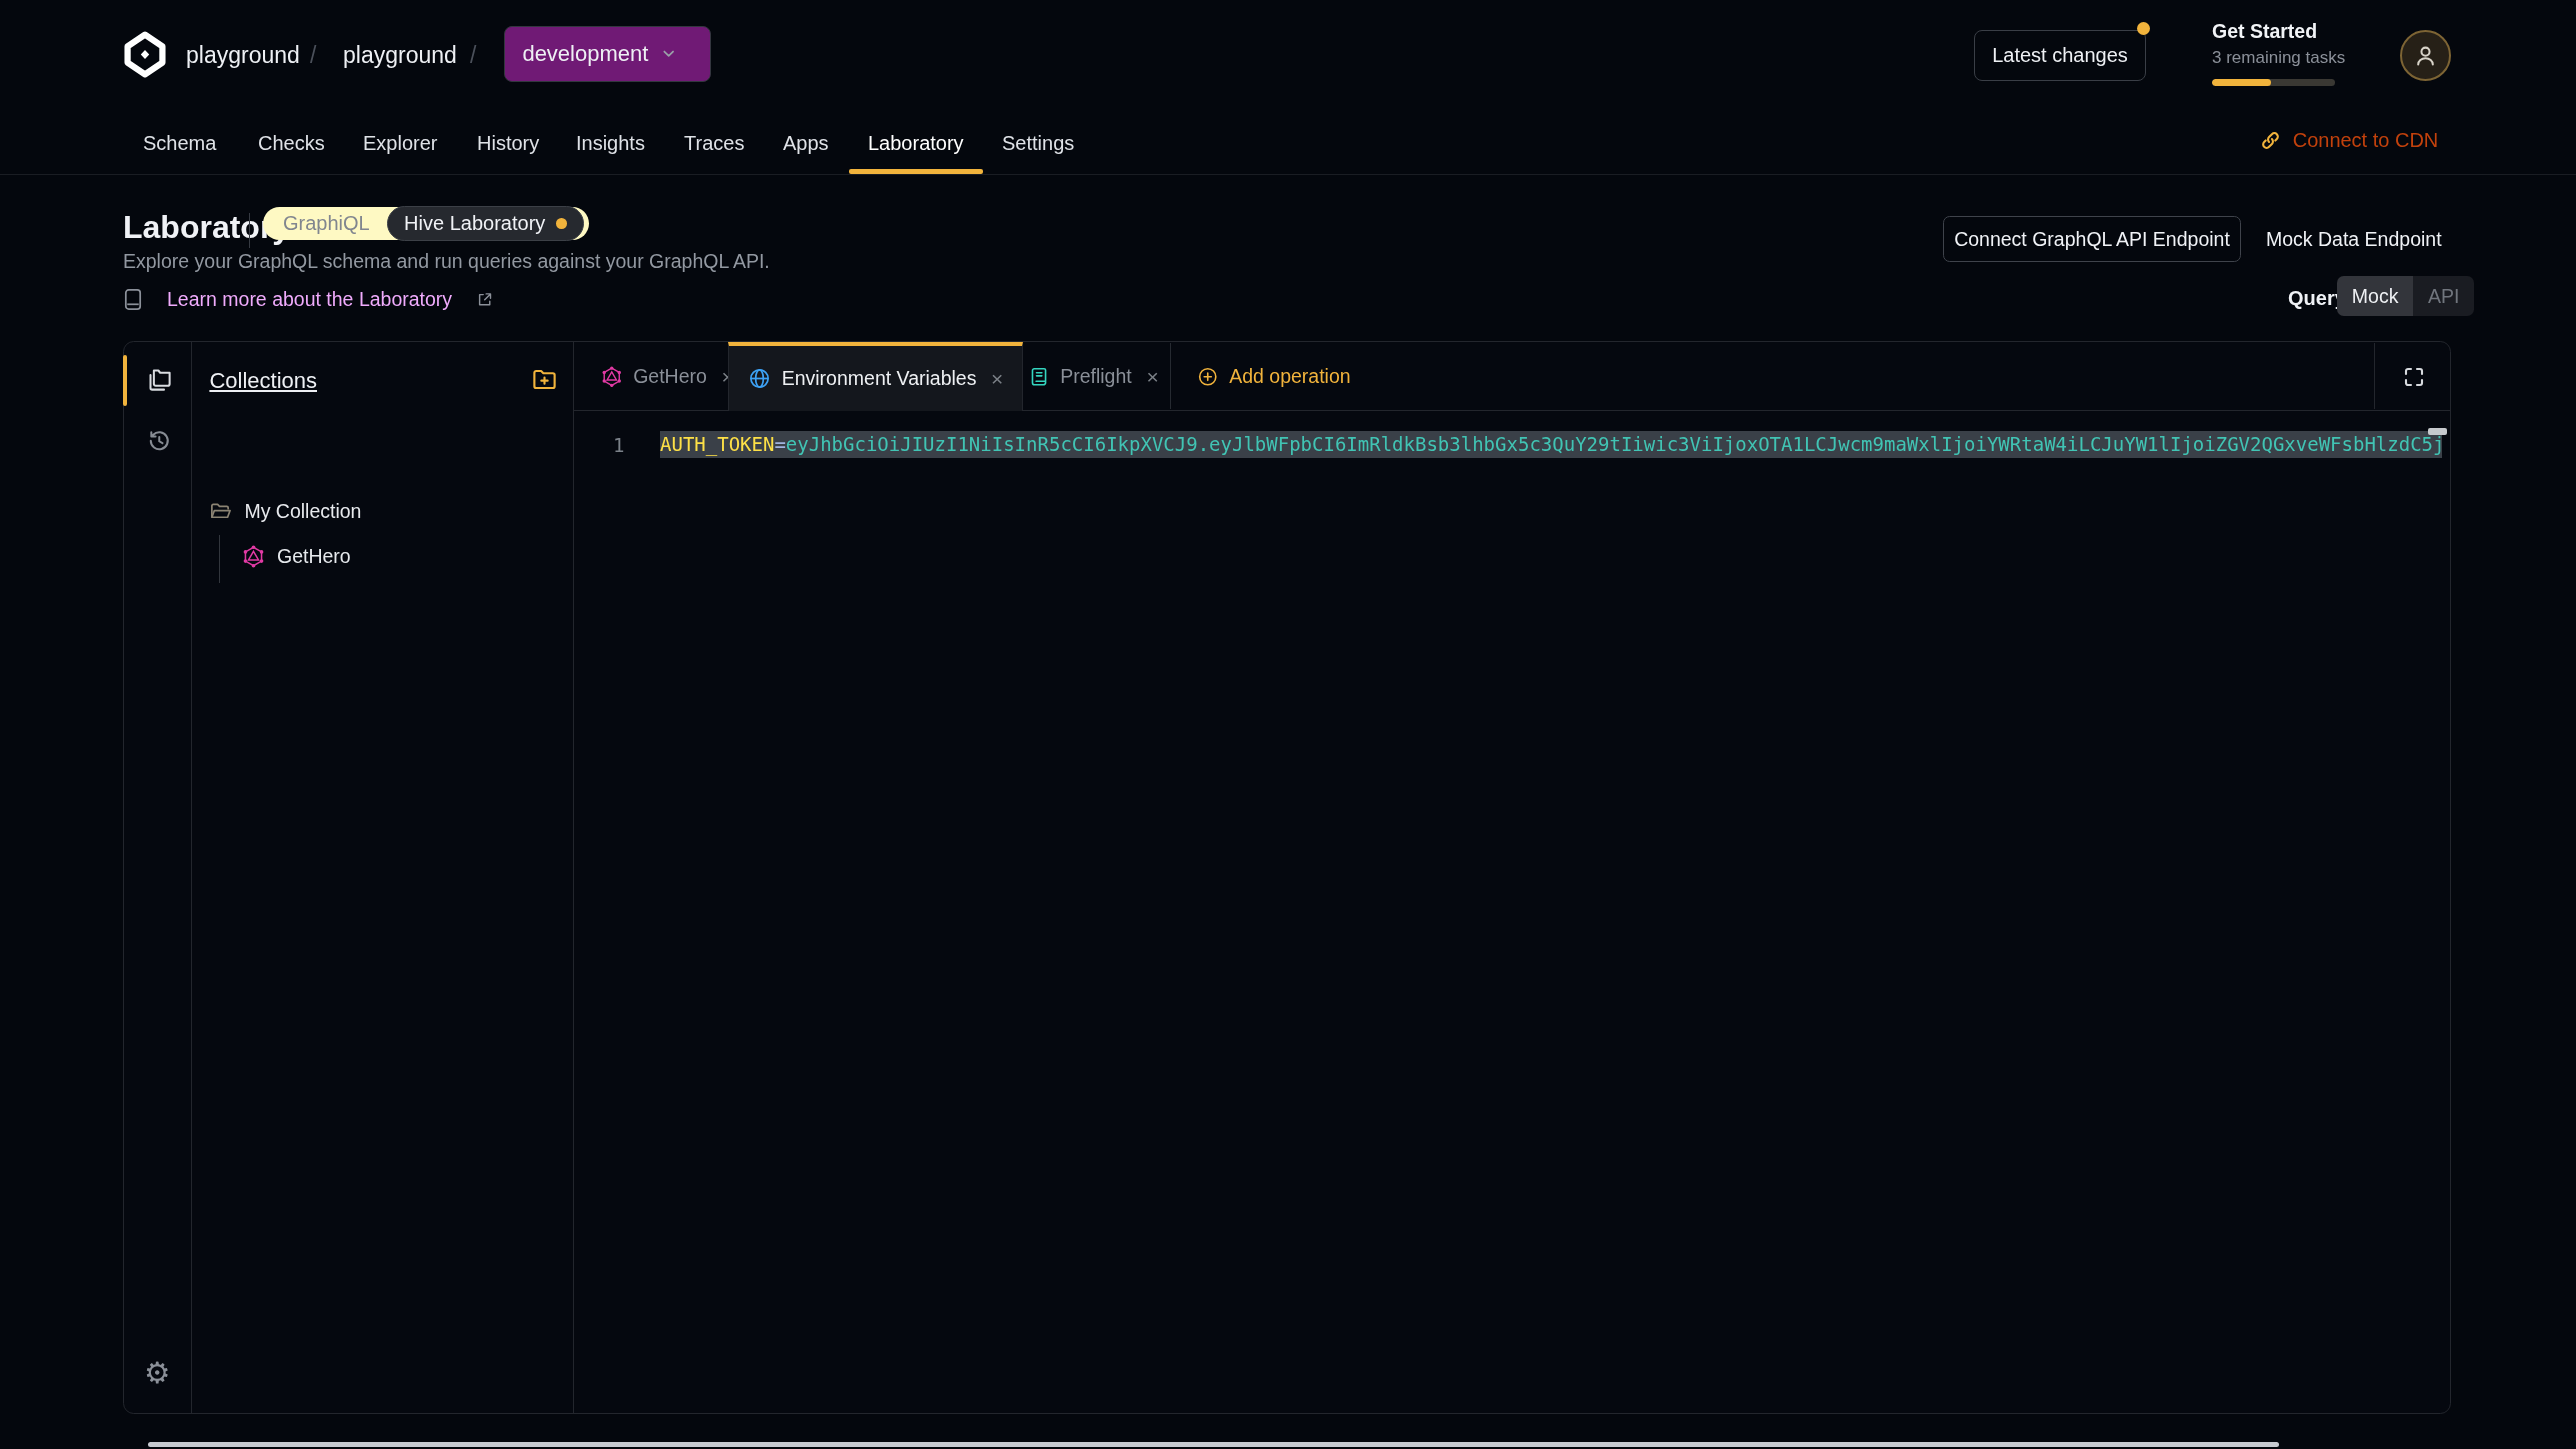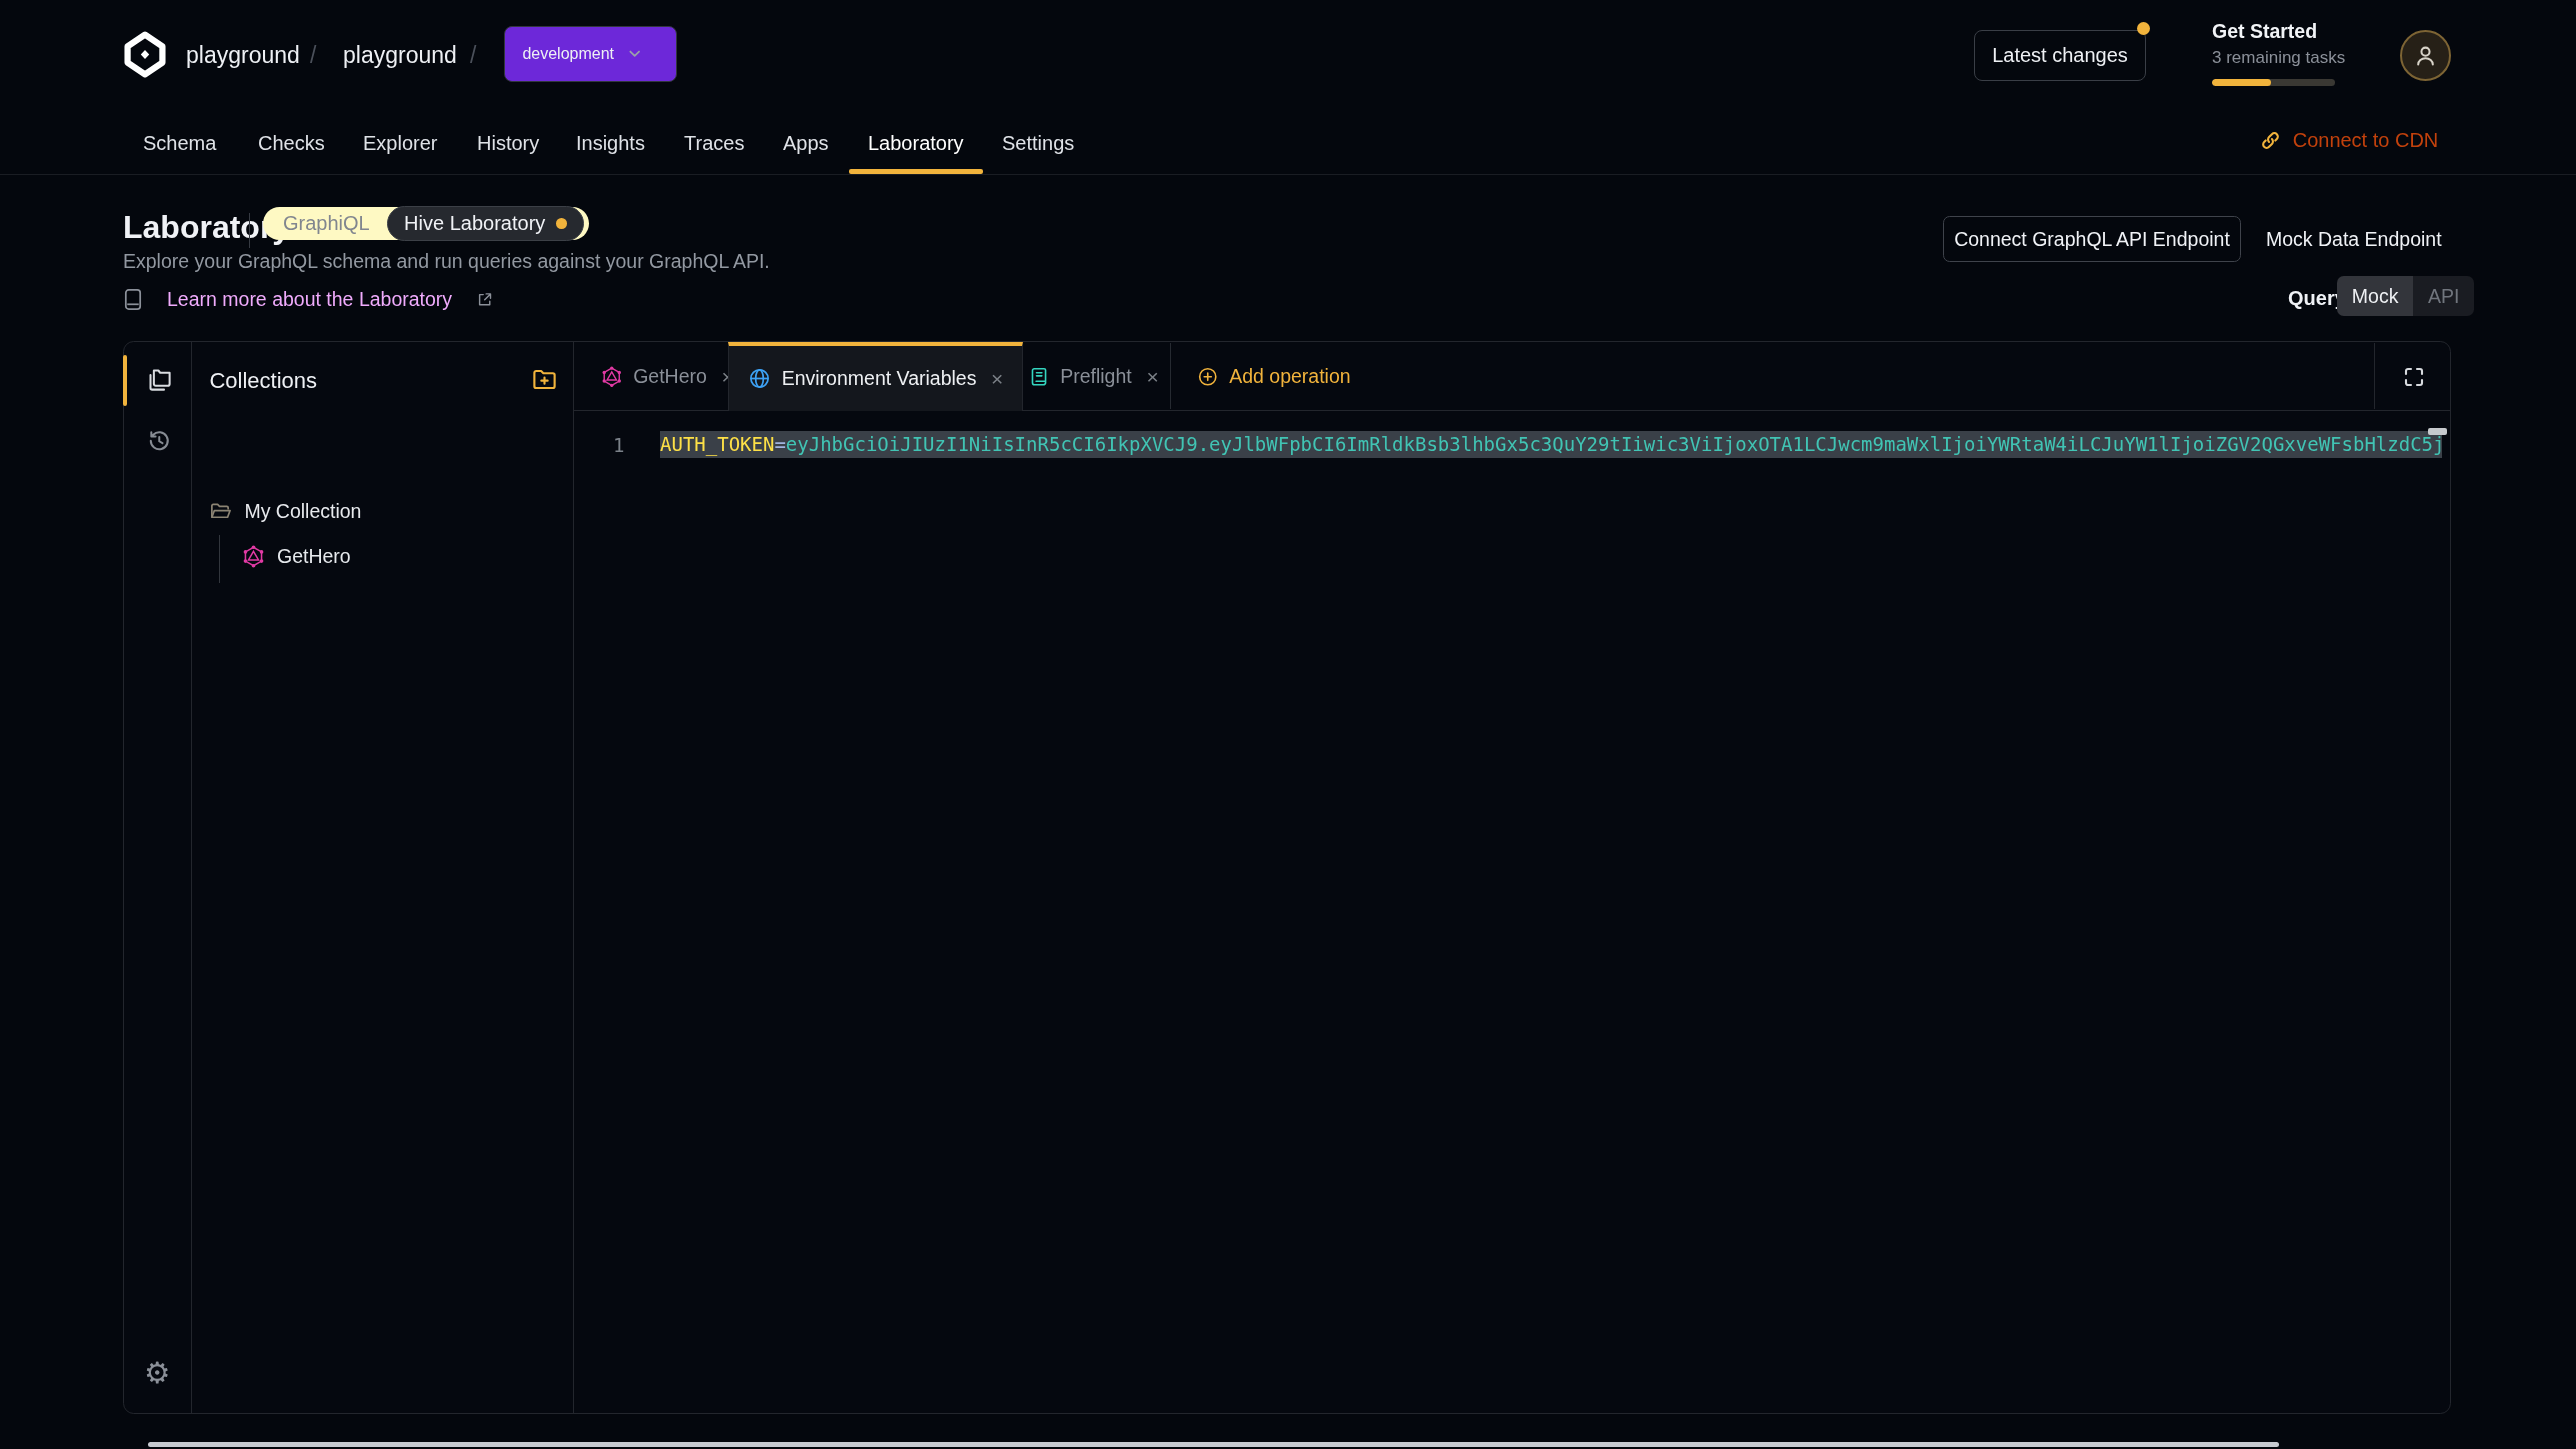--- a/index.html
+++ b/index.html
@@ -6,23 +6,23 @@
   html,body { width:2576px; height:1449px; background:#04070d; overflow:hidden;
               font-family:"Liberation Sans", sans-serif; color:#eceef2; }
   .abs { position:absolute; }
   svg { display:block; }
 
   
   #app-header { position:absolute; left:0; top:0; width:2576px; height:113px; }
   #logo { left:123px; top:31px; width:44px; height:47px; }
   .crumb { top:42px; font-size:23px; color:#eef0f4; }
   .crumb-sep { color:#4b505a; }
-  #target-selector { left:504px; top:25.5px; width:173px; height:56px; border:1.3px solid #33363e;
-      border-radius:8px; background:#6d28d9; display:flex; align-items:center; gap:12px;
-      padding:0 17.4px; font-size:16px; color:#eef0f4; cursor:pointer; }
+  #target-selector { left:504px; top:25.5px; width:207px; height:56px; border:1.3px solid #33363e;
+      border-radius:8px; background:#701a75; display:flex; align-items:center; gap:12px;
+      padding:0 17.4px; font-size:22px; color:#eef0f4; cursor:pointer; }
   #latest-changes-button { left:1974px; top:29.5px; width:172px; height:51px; border:1.3px solid #3a3e46;
       border-radius:8px; display:flex; align-items:center; justify-content:center;
       font-size:20px; color:#eef0f4; }
   #latest-changes-dot { left:2137px; top:21.5px; width:13.4px; height:13.4px; border-radius:50%; background:#f1b33c; }
   #get-started { left:2212px; top:20px; width:174px; }
   #get-started-title { font-size:19.5px; font-weight:bold; color:#f2f4f7; }
   #get-started-sub { font-size:17px; color:#8b9099; margin-top:5.4px; }
   #progress-track { margin-top:10.7px; width:123px; height:7.4px; border-radius:4px; background:#3a3833; overflow:hidden; }
   #progress-fill { height:100%; background:#f1b33c; border-radius:4px; }
   #avatar { left:2400px; top:30px; width:51px; height:51px; border-radius:50%;
@@ -56,21 +56,21 @@
   #query-mode-mock { background:#33353b; color:#eef0f3; padding:0 14.8px; display:flex; align-items:center; font-size:19.5px; }
   #query-mode-api { background:#1a1c22; color:#70757d; padding:0 14.8px; display:flex; align-items:center; font-size:19.5px; }
 
   
   #workspace { position:absolute; left:123px; top:341px; width:2328px; height:1073px;
       border:1.3px solid #23262d; border-radius:10.7px; background:#05080f; }
   #rail { position:absolute; left:0; top:0; width:68px; height:100%; border-right:1.3px solid #23262d; }
   #rail-active-bar { position:absolute; left:-1.3px; top:13.4px; width:4px; height:51px; background:#f1b33c; border-radius:2px; }
   .rail-icon { position:absolute; left:21.5px; }
   #collections-panel { position:absolute; left:68px; top:0; width:382px; height:100%; border-right:1.3px solid #23262d; }
-  #collections-title { position:absolute; left:17.4px; top:25.5px; font-size:22px; color:#eef0f4; }
+  #collections-title { position:absolute; left:17.4px; top:25.5px; font-size:22px; color:#eef0f4;text-decoration:underline; }
   #new-collection-icon { position:absolute; left:339px; top:24px; cursor:pointer; }
   #collection-search { position:absolute; left:17.4px; top:70px; width:350px; height:47px;
       background:#0a0d14; border:1.3px solid #2b2f37; border-radius:6.7px;
       display:flex; align-items:center; gap:10.7px; padding:0 13.4px; }
   #collection-search input { background:transparent; border:none; outline:none; color:#cfd3da;
       font-size:19.5px; width:100%; font-family:"Liberation Sans",sans-serif; }
   #collection-search input::placeholder { color:#6d727b; }
   #tree-folder-row { position:absolute; left:17.4px; top:158px; display:flex; align-items:center; gap:12px;
       font-size:19.5px; color:#e8eaee; cursor:pointer;text-align:center; }
   #tree-guide { position:absolute; left:27px; top:193px; width:1.3px; height:48px; background:#32363d; }

